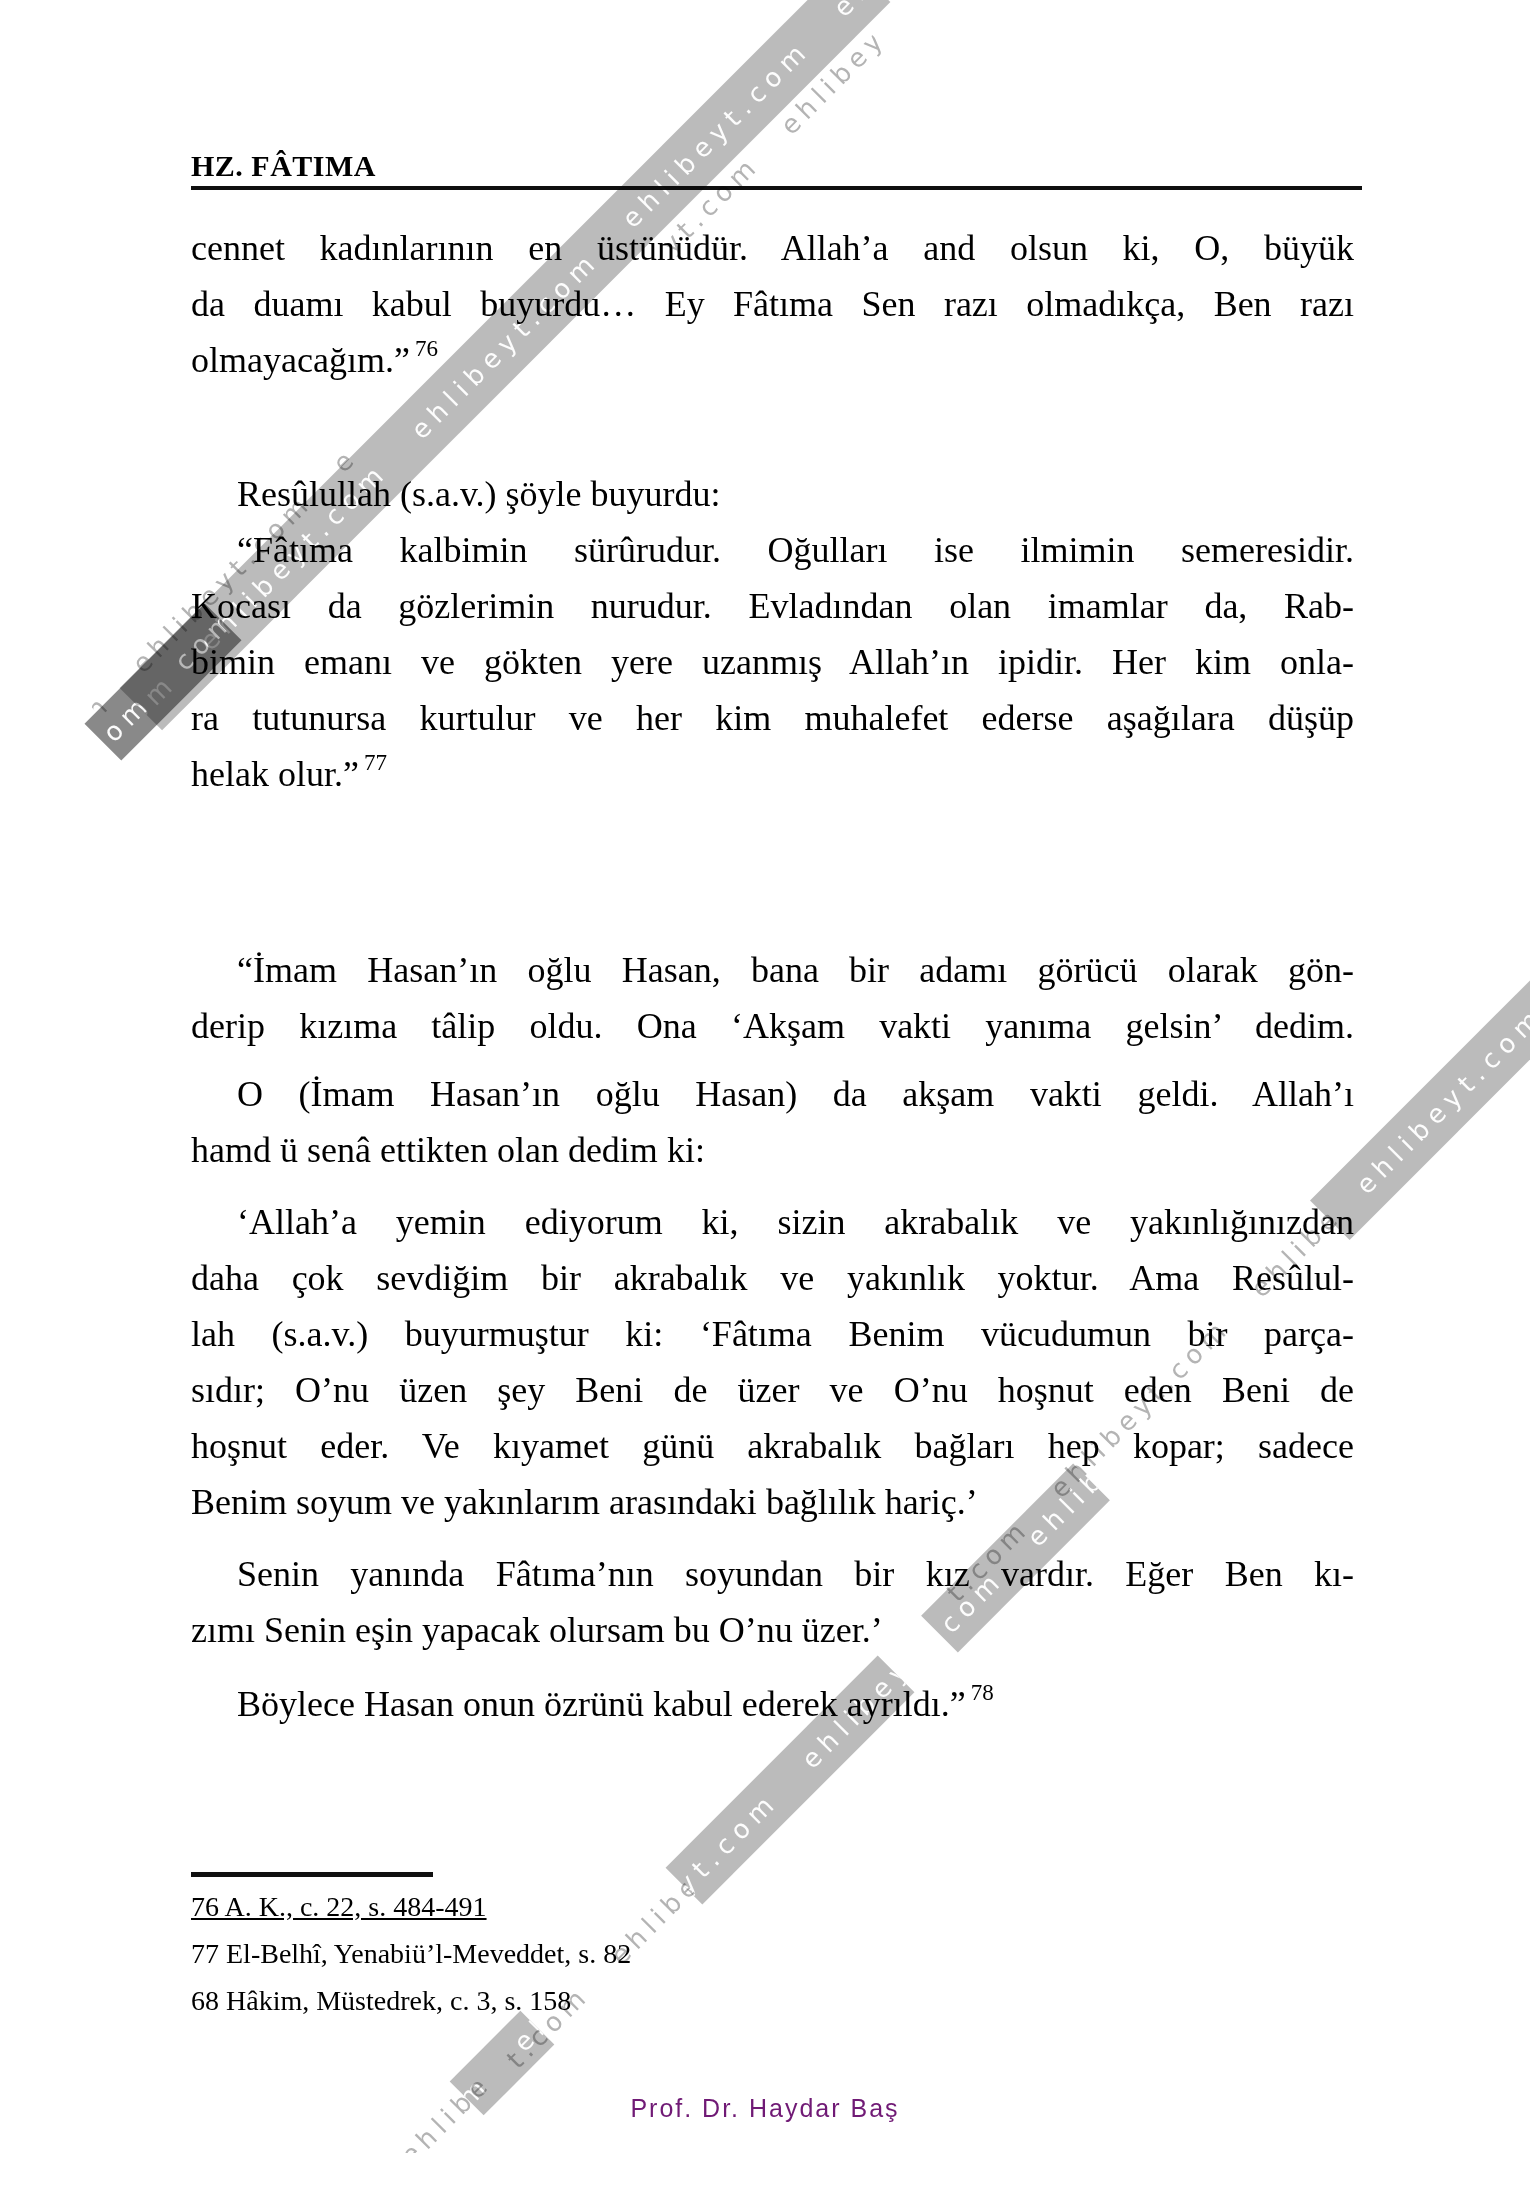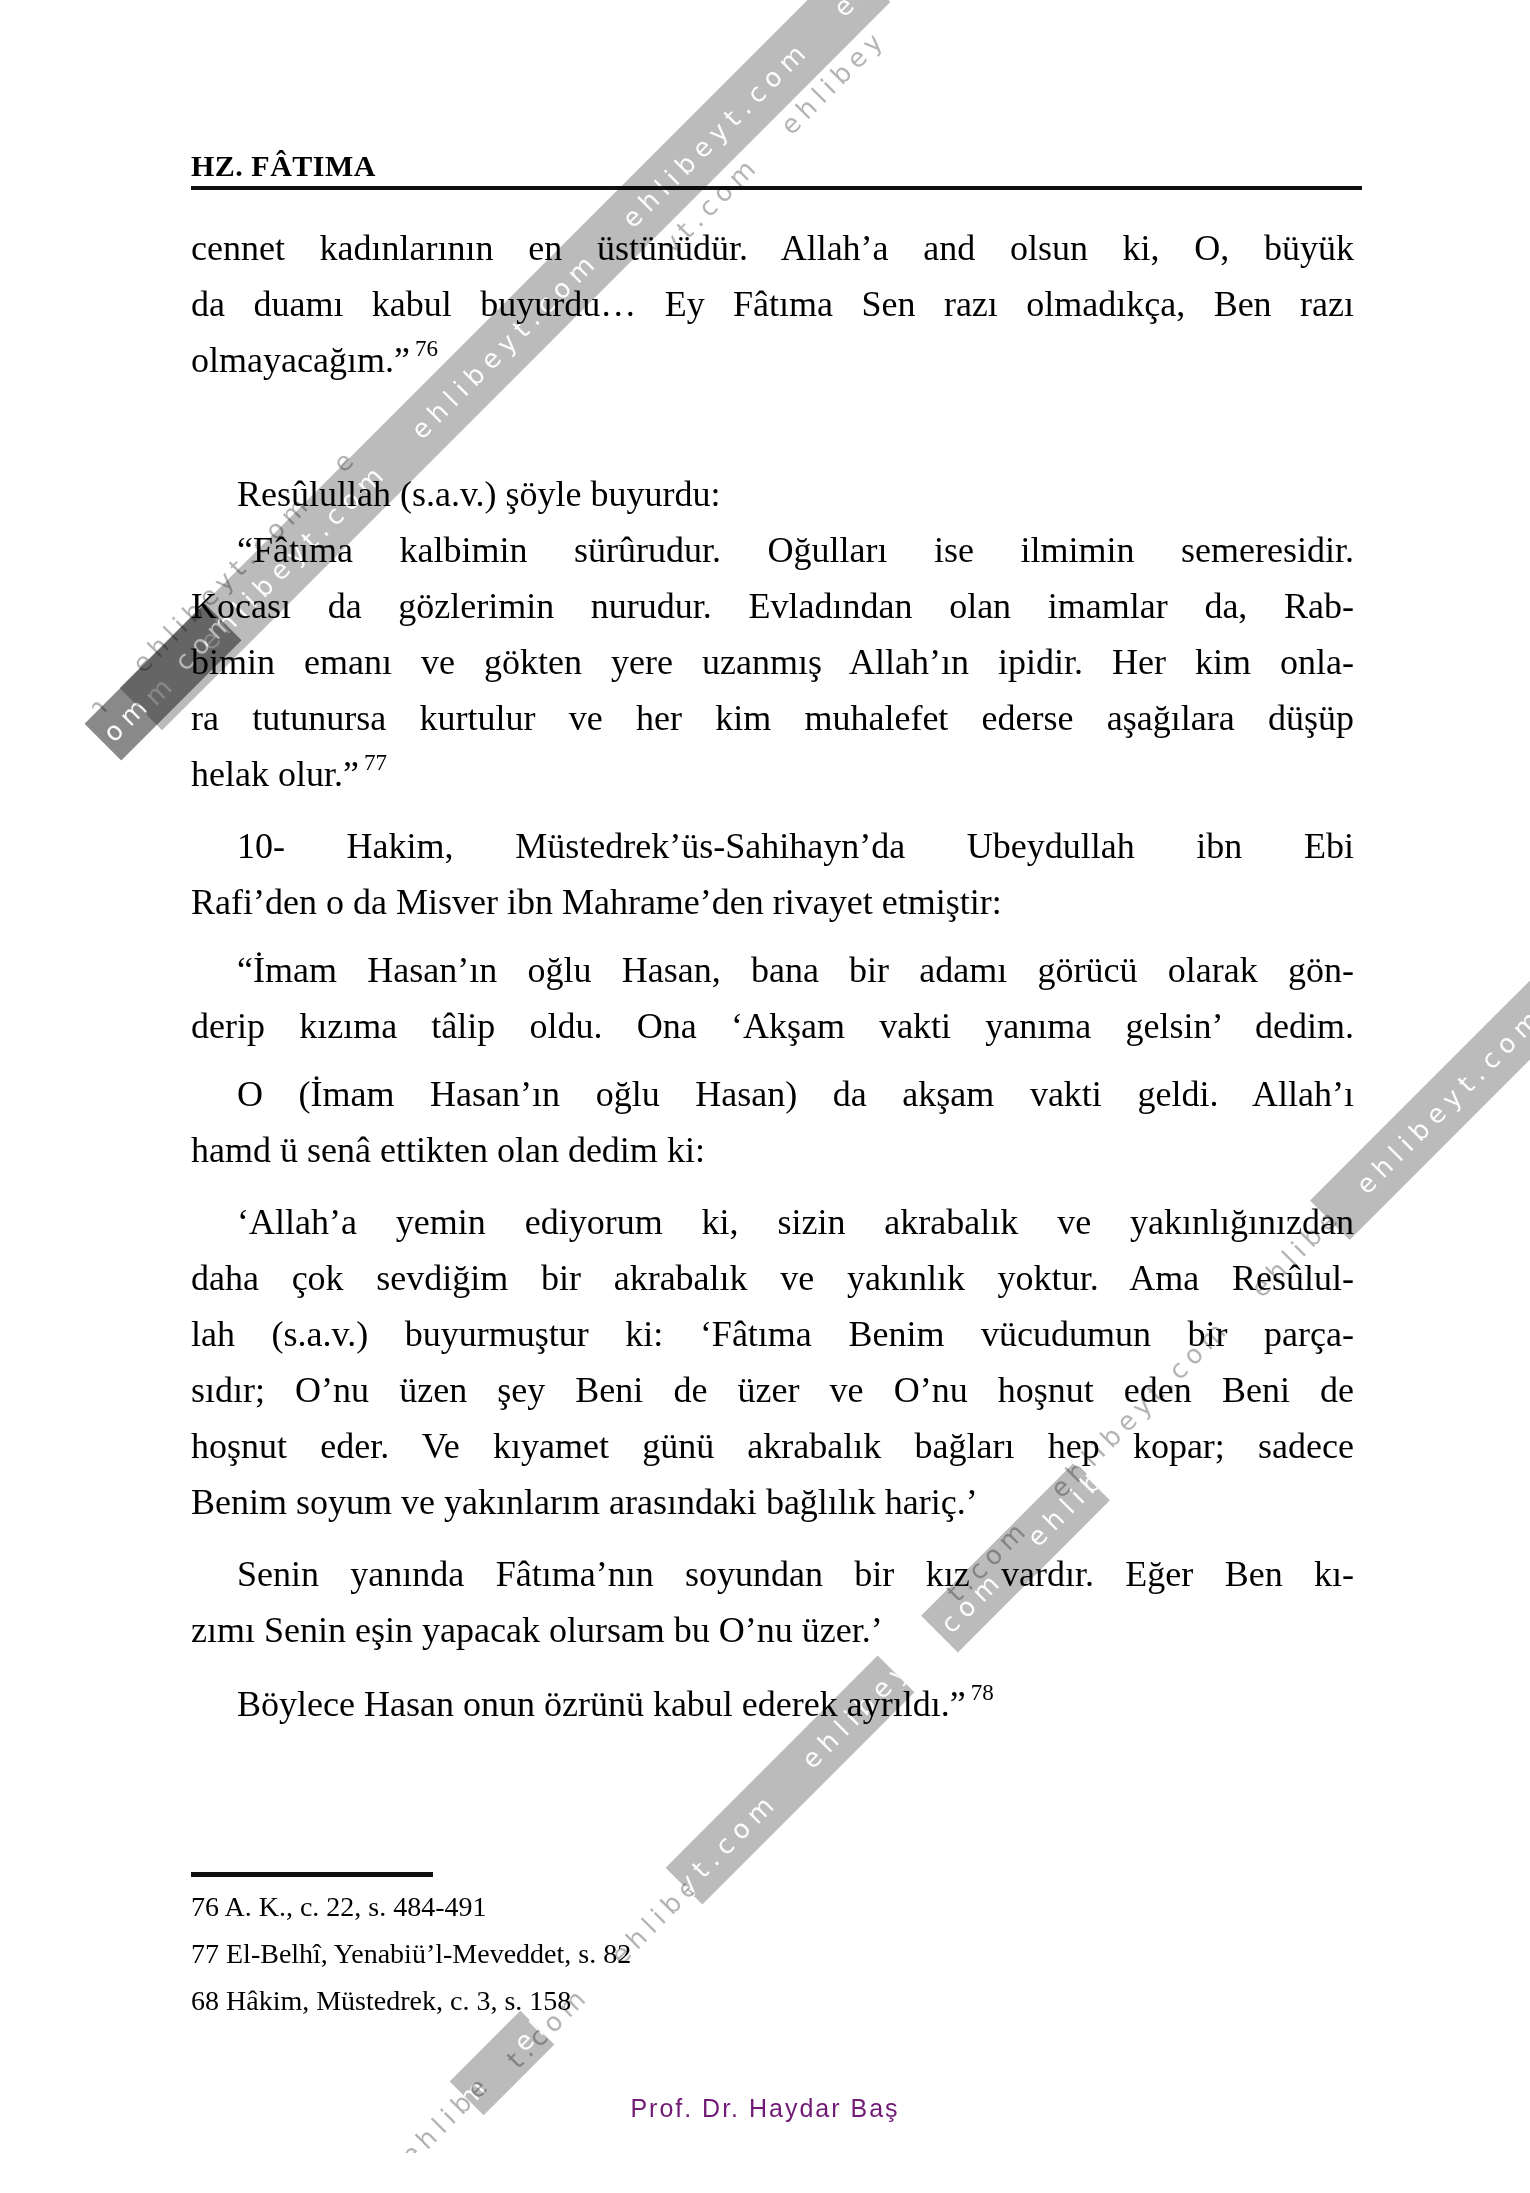--- a/index.html
+++ b/index.html
@@ -91,24 +91,20 @@
     <div class="para indent" style="top: 466px;">
       <div class="bl last">Resûlullah (s.a.v.) şöyle buyurdu:</div>
     </div>
     <div class="para indent" style="top: 522px;">
       <div class="bl">“Fâtıma kalbimin sürûrudur. Oğulları ise ilmimin semeresidir.</div>
       <div class="bl">Kocası da gözlerimin nurudur. Evladından olan imamlar da, Rab-</div>
       <div class="bl">bimin emanı ve gökten yere uzanmış Allah’ın ipidir. Her kim onla-</div>
       <div class="bl">ra tutunursa kurtulur ve her kim muhalefet ederse aşağılara düşüp</div>
       <div class="bl last">helak olur.”<sup class="fn">77</sup></div>
     </div>
-    <div class="para indent" style="top: 818px;">
-      <div class="bl">10- Hakim, Müstedrek’üs-Sahihayn’da Ubeydullah ibn Ebi</div>
-      <div class="bl last">Rafi’den o da Misver ibn Mahrame’den rivayet etmiştir:</div>
-    </div>
     <div class="para indent" style="top: 942px;">
       <div class="bl">“İmam Hasan’ın oğlu Hasan, bana bir adamı görücü olarak gön-</div>
       <div class="bl">derip kızıma tâlip oldu. Ona ‘Akşam vakti yanıma gelsin’ dedim.</div>
     </div>
     <div class="para indent" style="top: 1066px;">
       <div class="bl">O (İmam Hasan’ın oğlu Hasan) da akşam vakti geldi. Allah’ı</div>
       <div class="bl last">hamd ü senâ ettikten olan dedim ki:</div>
     </div>
     <div class="para indent" style="top: 1194px;">
       <div class="bl">‘Allah’a yemin ediyorum ki, sizin akrabalık ve yakınlığınızdan</div>
@@ -118,21 +114,21 @@
       <div class="bl">hoşnut eder. Ve kıyamet günü akrabalık bağları hep kopar; sadece</div>
       <div class="bl last">Benim soyum ve yakınlarım arasındaki bağlılık hariç.’</div>
     </div>
     <div class="para indent" style="top: 1546px;">
       <div class="bl">Senin yanında Fâtıma’nın soyundan bir kız vardır. Eğer Ben kı-</div>
       <div class="bl last">zımı Senin eşin yapacak olursam bu O’nu üzer.’</div>
     </div>
     <div class="para indent" style="top: 1676px;">
       <div class="bl last">Böylece Hasan onun özrünü kabul ederek ayrıldı.”<sup class="fn">78</sup></div>
     </div>
-    <div class="fn-line" style="top: 1890px;">76 A. K., c. 22, s. 484-491</div>
+    <div class="fn-line" style="top: 1890px; text-decoration: underline;">76 A. K., c. 22, s. 484-491</div>
     <div class="fn-line" style="top: 1937px;">77 El-Belhî, Yenabiü’l-Meveddet, s. 82</div>
     <div class="fn-line" style="top: 1984px;">68 Hâkim, Müstedrek, c. 3, s. 158</div>
     <div class="wm ribbon" style="width: 1030px; height: 60px; left: -10px; top: 315px;">ehlibeyt.com&nbsp;&nbsp;&nbsp;ehlibeyt.com&nbsp;&nbsp;&nbsp;ehlibeyt.com&nbsp;&nbsp;&nbsp;ehlibeyt.com&nbsp;&nbsp;&nbsp;ehlibeyt.com</div>
     <div class="wm dark" style="width: 170px; height: 52px; left: 78px; top: 656px;">com&nbsp;&nbsp;&nbsp;com</div>
     <div class="wm gtext" style="width: 360px; height: 40px; left: 42px; top: 563px;">ehlibeyt.com&nbsp;&nbsp;&nbsp;ehlibeyt.com&nbsp;&nbsp;&nbsp;ehlibeyt.com</div>
     <div class="wm gtext" style="width: 300px; height: 40px; left: 620px; top: 125px;">ehlibeyt.com&nbsp;&nbsp;&nbsp;ehlibeyt.com</div>
     <div class="wm ribbon" style="width: 340px; height: 56px; left: 1280px; top: 1072px;">ehlibeyt.com&nbsp;&nbsp;&nbsp;ehlibeyt.com&nbsp;&nbsp;&nbsp;ehlibeyt.com</div>
     <div class="wm gtext" style="width: 540px; height: 40px; left: 870px; top: 1388px;">ehlibeyt.com&nbsp;&nbsp;&nbsp;ehlibeyt.com&nbsp;&nbsp;&nbsp;ehlibeyt.com</div>
     <div class="wm ribbon" style="width: 215px; height: 52px; left: 907.5px; top: 1532px;">ehlibeyt.com&nbsp;&nbsp;&nbsp;ehlibeyt.com</div>
     <div class="wm ribbon" style="width: 300px; height: 52px; left: 640px; top: 1754px;">ehlibeyt.com&nbsp;&nbsp;&nbsp;ehlibeyt.com</div>

